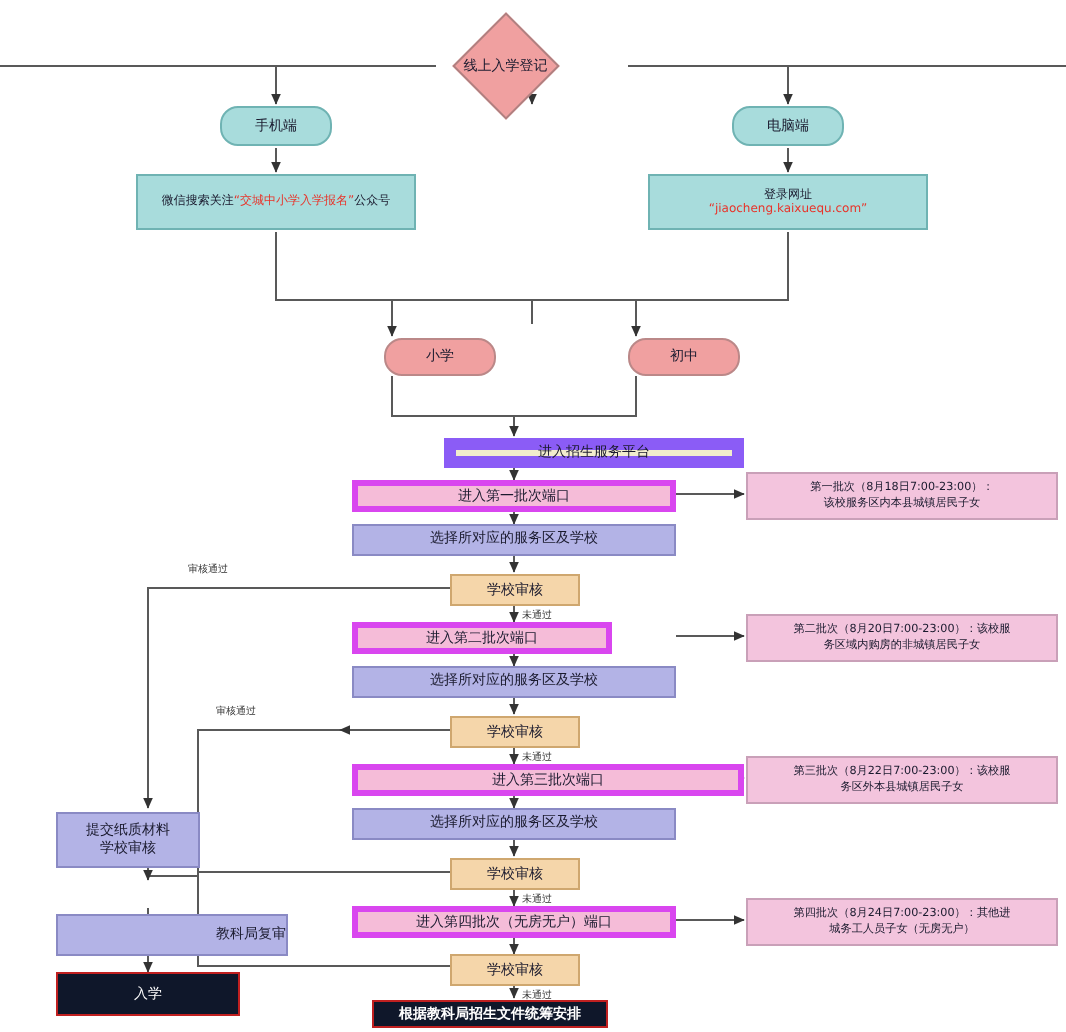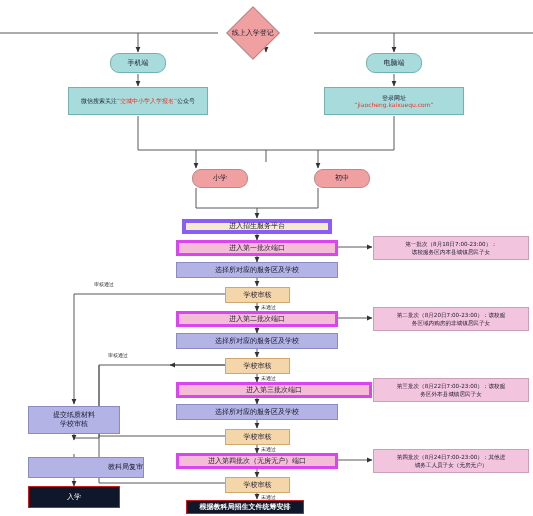--- a/index.html
+++ b/index.html
@@ -42,22 +42,23 @@
     margin-left:24px;
   }
   .boxteal{
     background:#a8dcdc;
     border:1px solid #6fb3b3;
     font-size:6px;
     padding:2px 3px;
   }
   .boxcream{
     background:#f2eccd;
-    border:4px solid #8b5cf6;
-    font-size:7px;
+    border:6px solid #8b5cf6;
+    font-size:7px;
+    margin-left:40px;
   }
   .boxpink{
     background:#f5bcd8;
     border:3px solid #d946ef;
     font-size:7px;
   }
   .boxpurple{
     background:#b3b3e6;
     border:1px solid #8a8ac4;
     font-size:7px;
@@ -199,21 +200,21 @@
   <div class="node boxpink" style="left:176px;top:240px;width:162px;height:16px;">
     <span>进入第一批次端口</span>
   </div>
   <div class="node boxpurple" style="left:176px;top:262px;width:162px;height:16px;">
     <span>选择所对应的服务区及学校</span>
   </div>
   <div class="node boxorange" style="left:225px;top:287px;width:65px;height:16px;">
     <span>学校审核</span>
   </div>
 
-  <div class="node boxpink" style="left:176px;top:311px;width:162px;height:16px;">
+  <div class="node boxpink" style="left:176px;top:311px;width:130px;height:16px;">
     <span>进入第二批次端口</span>
   </div>
   <div class="node boxpurple" style="left:176px;top:333px;width:162px;height:16px;">
     <span>选择所对应的服务区及学校</span>
   </div>
   <div class="node boxorange" style="left:225px;top:358px;width:65px;height:16px;">
     <span>学校审核</span>
   </div>
 
   <div class="node boxpink" style="left:176px;top:382px;width:196px;height:16px;">
@@ -255,21 +256,21 @@
       <div>务区外本县城镇居民子女</div>
     </div>
   </div>
   <div class="node boxnote" style="left:373px;top:449px;width:156px;height:24px;">
     <div>
       <div>第四批次（8月24日7:00-23:00）：其他进</div>
       <div>城务工人员子女（无房无户）</div>
     </div>
   </div>
 
-  <div class="node boxlav" style="left:28px;top:406px;width:92px;height:28px;">
+  <div class="node boxlav" style="left:28px;top:406px;width:72px;height:28px;">
     <div>
       <div>提交纸质材料</div>
       <div>学校审核</div>
     </div>
   </div>
   <div class="node boxlav" style="left:28px;top:457px;width:116px;height:21px;justify-content:flex-end;">
     <span>教科局复审</span>
   </div>
   <div class="node boxred" style="left:28px;top:486px;width:92px;height:22px;">
     <span>入学</span>

